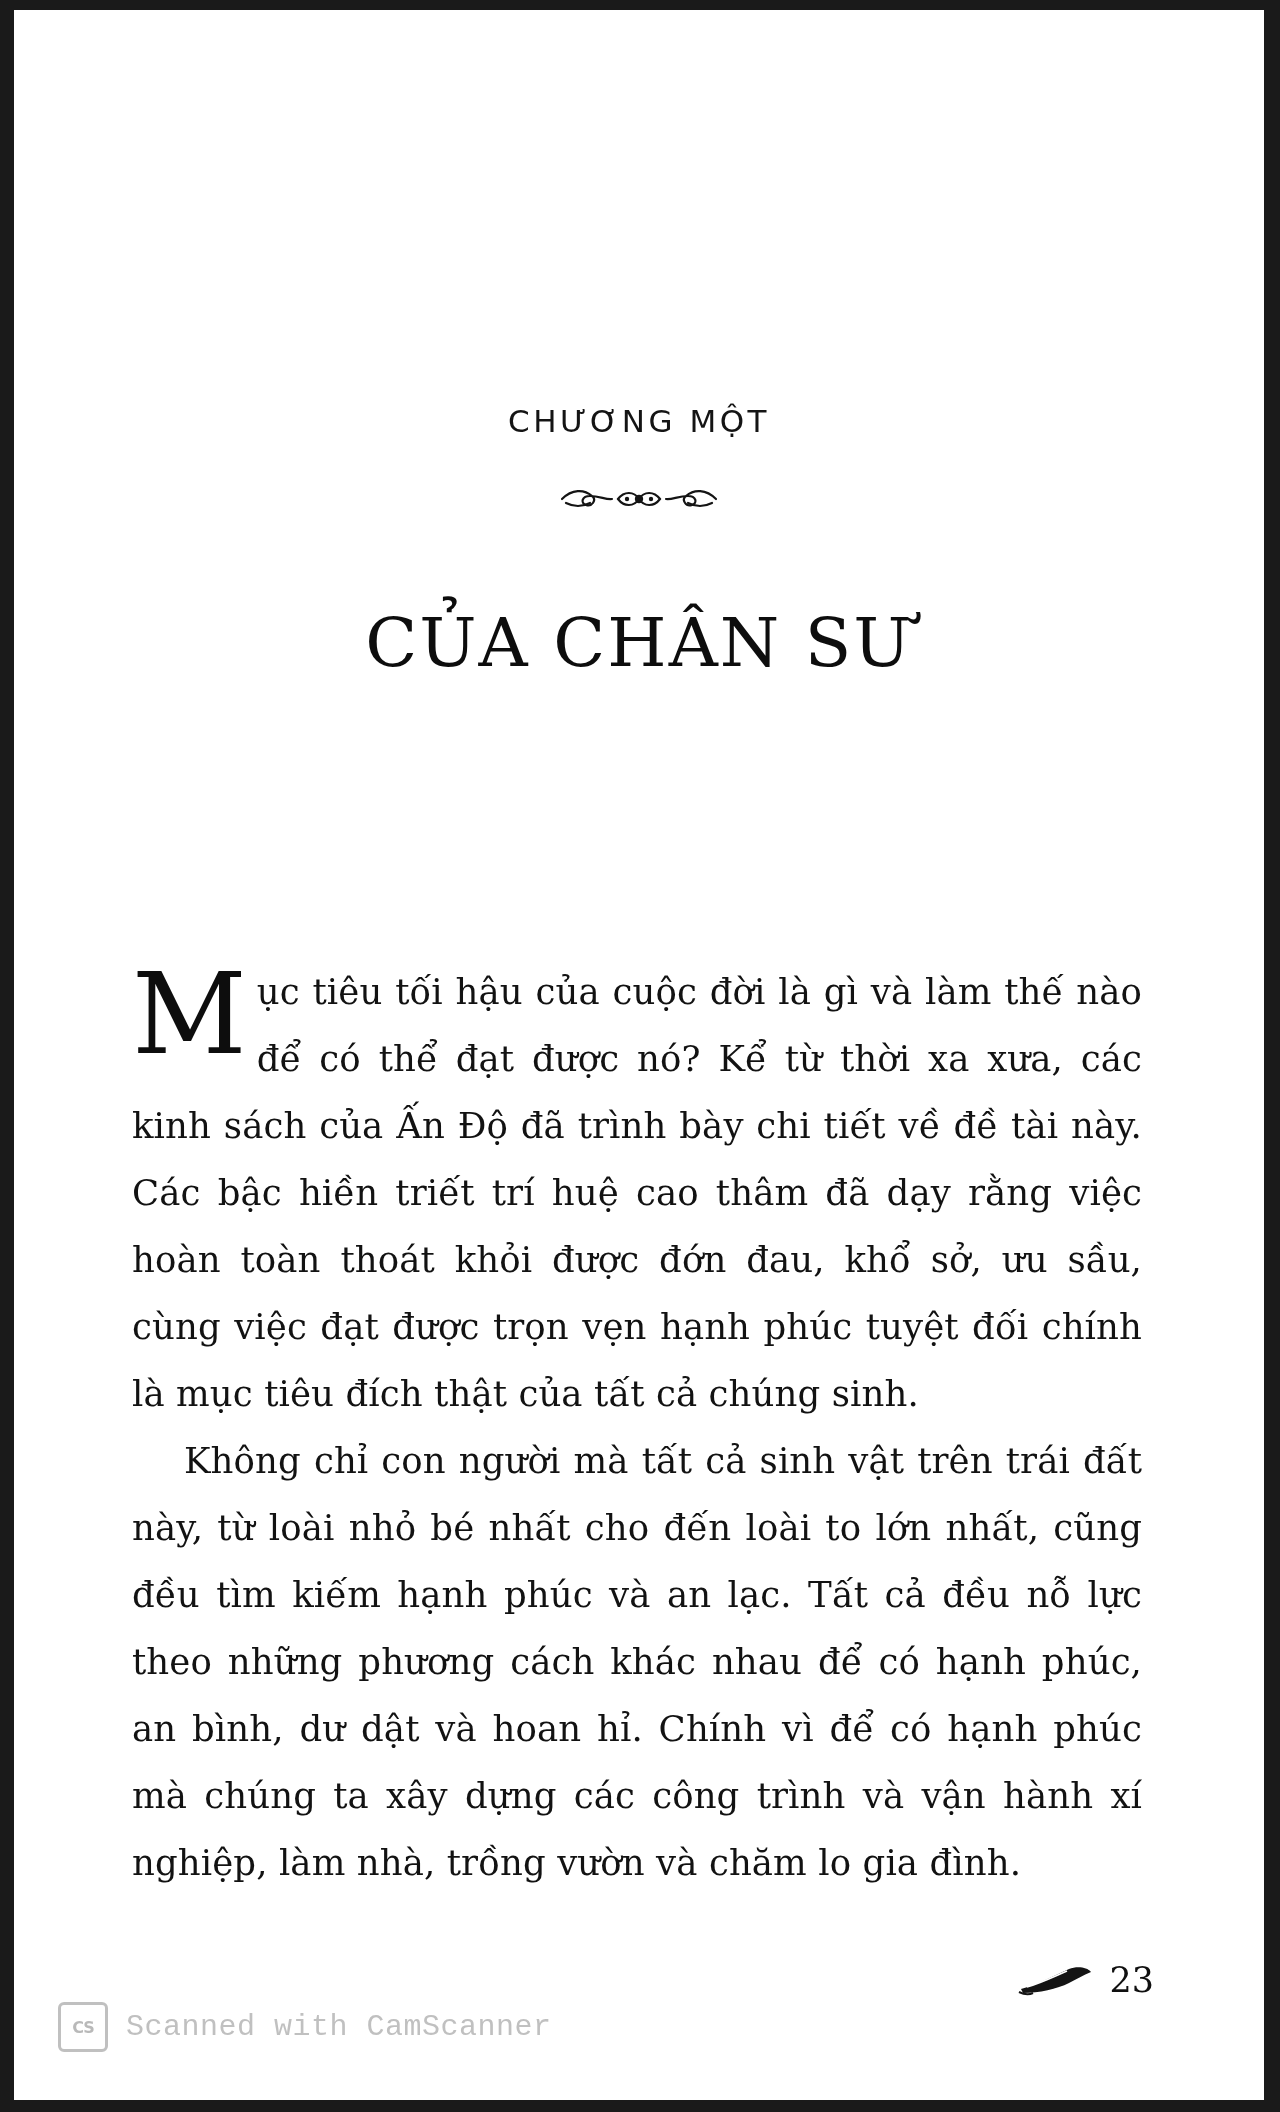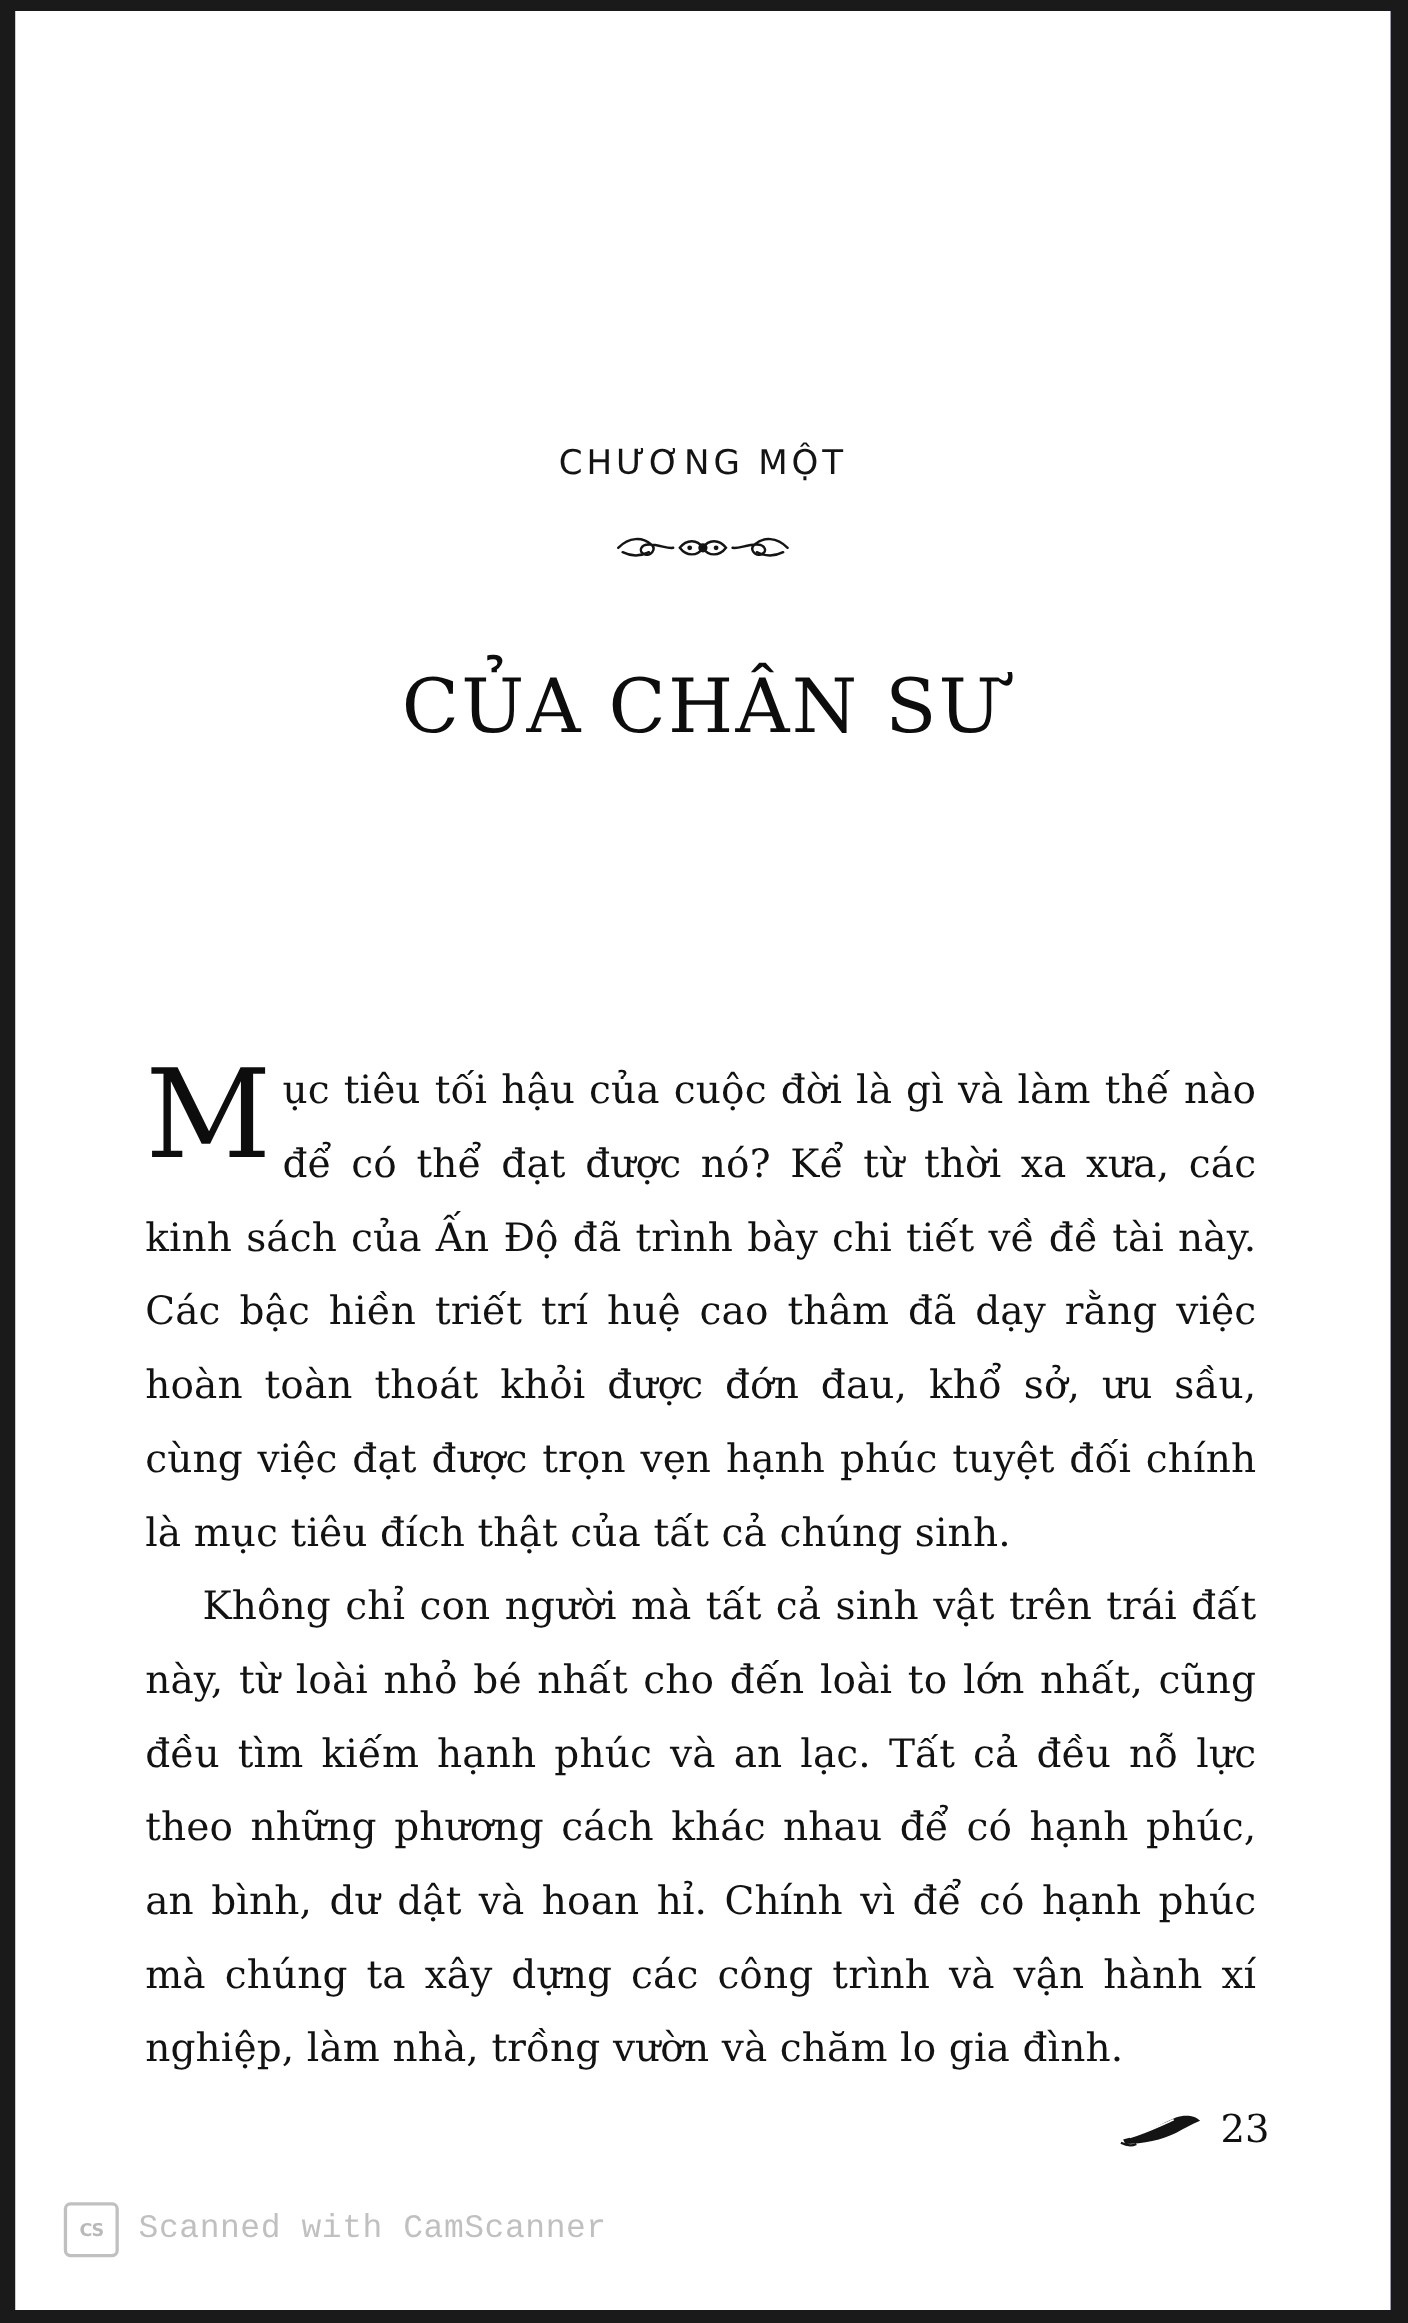--- a/index.html
+++ b/index.html
@@ -16,21 +16,21 @@
     color: #111111;
   }
 
   
   .scan-frame {
     position: absolute;
     left: 0;
     top: 0;
     width: 1280px;
     height: 2112px;
-    background: #c4b5fd;
+    background: #0c4a6e;
     box-sizing: border-box;
   }
   .edge {
     position: absolute;
     background: #1a1a1a;
   }
   .edge-left   { left: 0;    top: 0;    width: 14px;  height: 2112px; }
   .edge-right  { right: 0;   top: 0;    width: 16px;  height: 2112px; }
   .edge-top    { left: 0;    top: 0;    width: 1280px; height: 10px; }
   .edge-bottom { left: 0;    bottom: 0; width: 1280px; height: 12px; }
@@ -112,21 +112,21 @@
     line-height: 96px;
     padding: 6px 6px 0 0;
     margin: 2px 4px -6px 0;
     color: #0d0d0d;
   }
 
   
   .folio {
     position: absolute;
     right: 110px;
-    top: 1906px;
+    top: 1950px;
     display: flex;
     align-items: center;
     gap: 14px;
   }
   .folio-orn { color: #141414; line-height: 0; }
   .folio-num {
     font-family: "DejaVu Serif", serif;
     font-size: 35px;
     color: #101010;
   }

